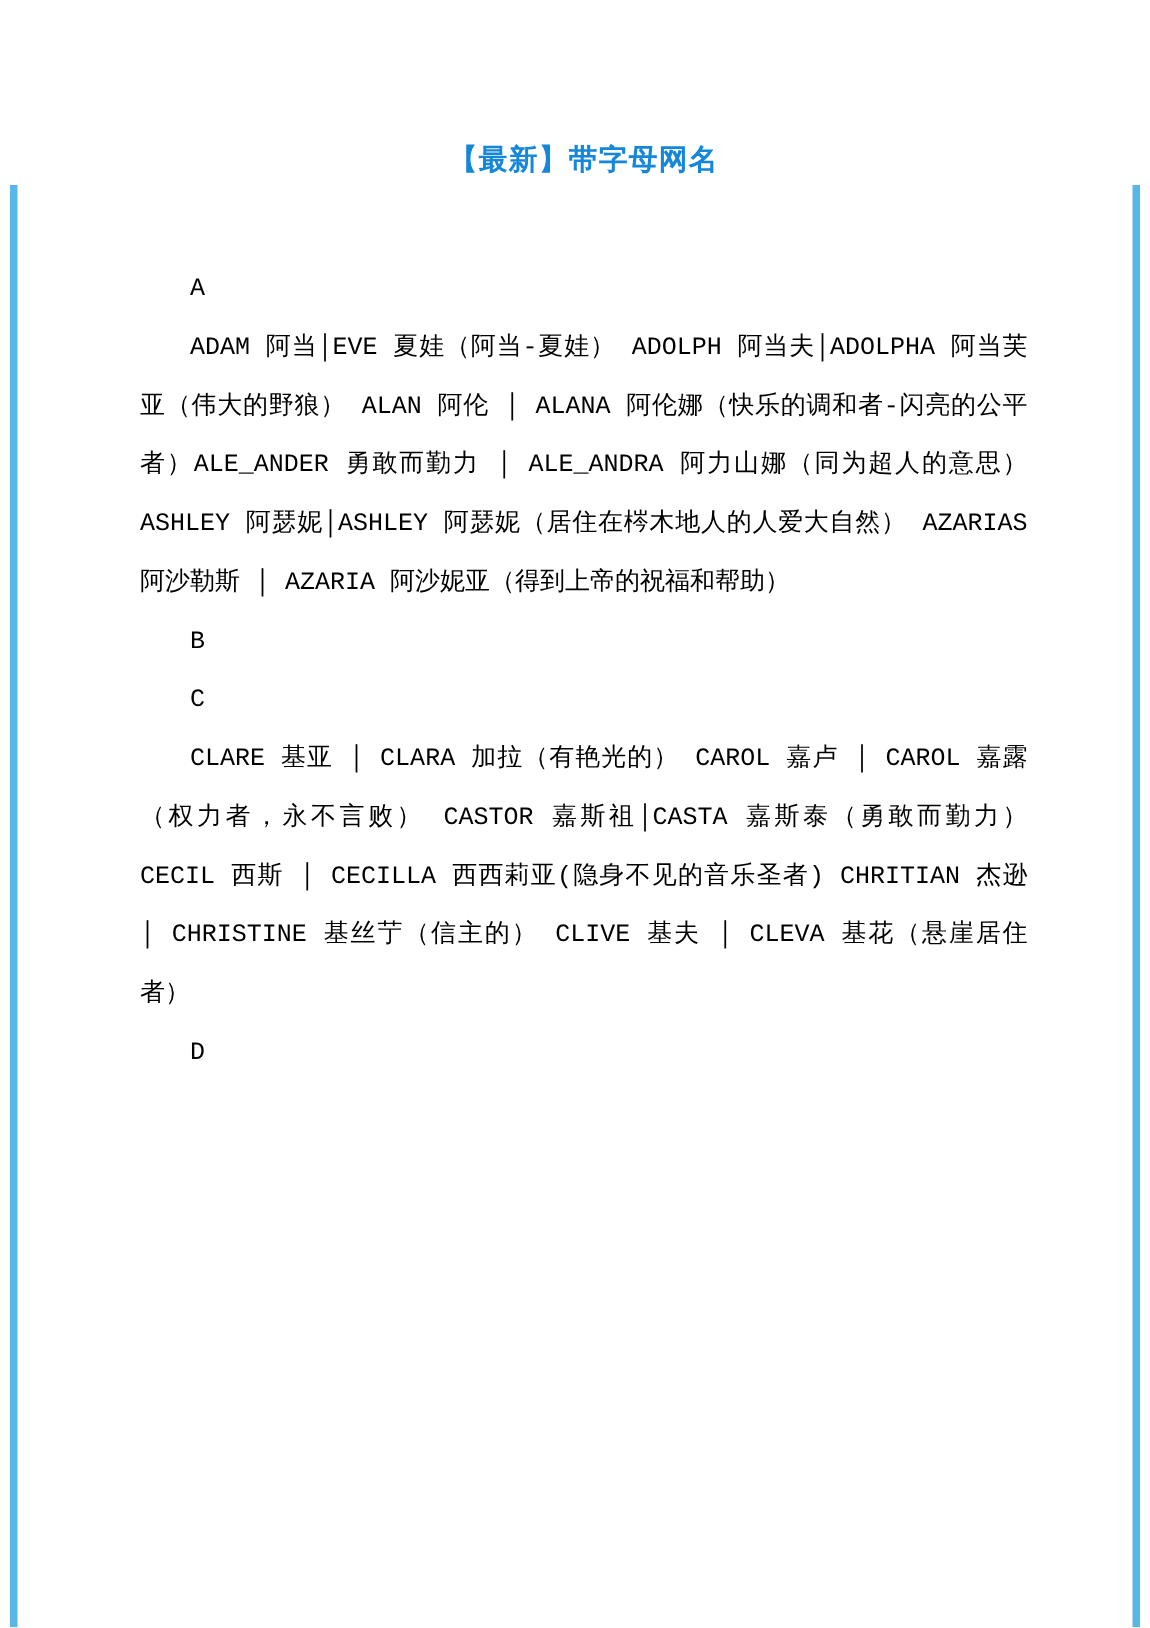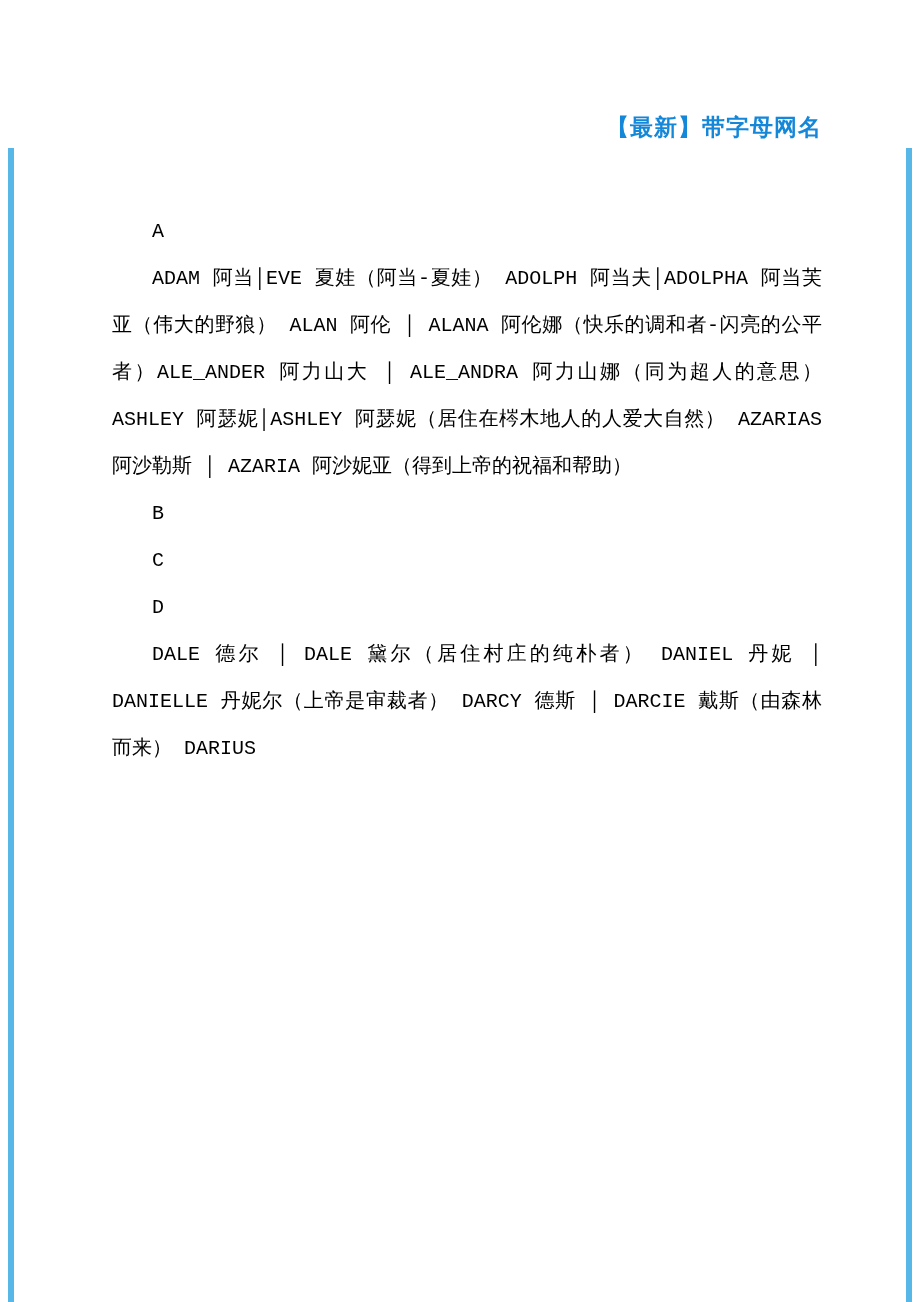--- a/index.html
+++ b/index.html
@@ -28,21 +28,21 @@
   .content {
     position: absolute;
     left: 112px;
     top: 0;
     width: 710px;
     padding-top: 112px;
     box-sizing: content-box;
   }
   .title {
     margin: 0 0 66px 0;
-    text-align: right;
+    text-align: center;
     color: #1487d9;
     font-family: "Liberation Sans", "DejaVu Sans", sans-serif;
     font-size: 23px;
     line-height: 30px;
     font-weight: bold;
     letter-spacing: 1px;
   }
   .para {
     margin: 0;
     font-family: "Liberation Mono", "DejaVu Sans Mono", monospace;
@@ -62,22 +62,22 @@
 <body>
 
 <div class="page">
   <div class="edge-bar left"></div>
   <div class="edge-bar right"></div>
 
   <div class="content">
     <h1 class="title">【最新】带字母网名</h1>
 
     <p class="para letter">A</p>
-    <p class="para">ADAM 阿当│EVE 夏娃（阿当-夏娃） ADOLPH 阿当夫│ADOLPHA 阿当芙亚（伟大的野狼） ALAN 阿伦 │ ALANA 阿伦娜（快乐的调和者-闪亮的公平者）ALE_ANDER 阿力山大 │ ALE_ANDRA 阿力山娜（同为超人的意思） ASHLEY 阿瑟妮│ASHLEY 阿瑟妮（居住在梣木地人的人爱大自然） AZARIAS 阿沙勒斯 │ AZARIA 阿沙妮亚（得到上帝的祝福和帮助）</p>
+    <p class="para">ADAM 阿当│EVE 夏娃（阿当-夏娃） ADOLPH 阿当夫│ADOLPHA 阿当芙亚（伟大的野狼） ALAN 阿伦 │ ALANA 阿伦娜（快乐的调和者-闪亮的公平者）ALE_ANDER 勇敢而勤力 │ ALE_ANDRA 阿力山娜（同为超人的意思） ASHLEY 阿瑟妮│ASHLEY 阿瑟妮（居住在梣木地人的人爱大自然） AZARIAS 阿沙勒斯 │ AZARIA 阿沙妮亚（得到上帝的祝福和帮助）</p>
 
     <p class="para letter">B</p>
 
     <p class="para letter">C</p>
+    <p class="para">CLARE 基亚 │ CLARA 加拉（有艳光的） CAROL 嘉卢 │ CAROL 嘉露（权力者，永不言败） CASTOR 嘉斯祖│CASTA 嘉斯泰（勇敢而勤力） CECIL 西斯 │ CECILLA 西西莉亚(隐身不见的音乐圣者)  CHRITIAN 杰逊 │ CHRISTINE 基丝艼（信主的） CLIVE 基夫 │ CLEVA 基花（悬崖居住者）</p>
 
     <p class="para letter">D</p>
-    <p class="para">DALE 德尔 │ DALE 黛尔（居住村庄的纯朴者） DANIEL 丹妮 │ DANIELLE 丹妮尔（上帝是审裁者） DARCY 德斯 │ DARCIE 戴斯（由森林而来） DARIUS</p>
   </div>
 </div>
 
 </body></html>

